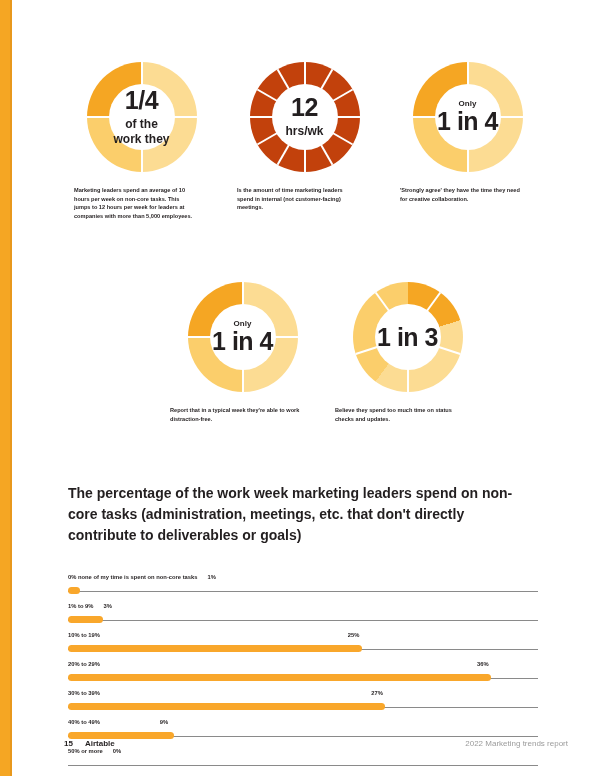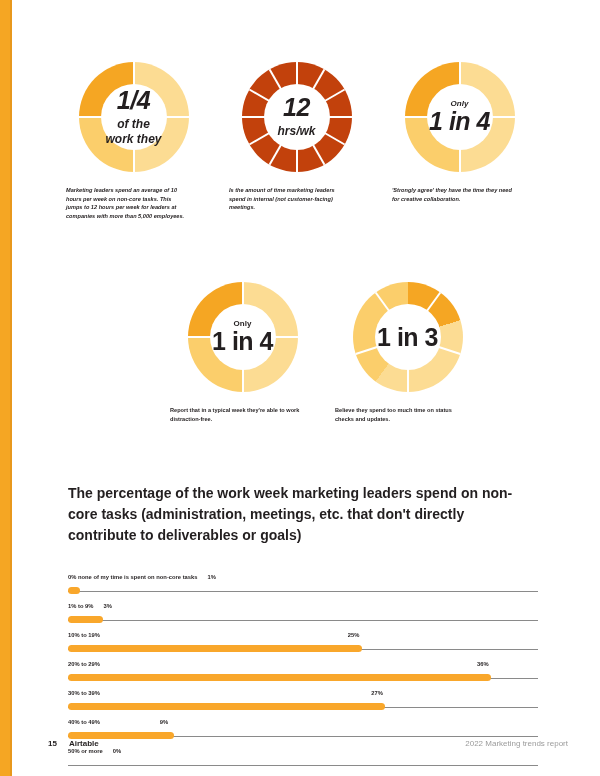--- a/index.html
+++ b/index.html
@@ -18,21 +18,21 @@
     position:absolute;left:0;top:0;width:12px;height:776px;
     background:#F5A623;
   }
   .edge-strip .inner-line{
     position:absolute;right:0;top:0;width:2px;height:100%;
     background:#E8981C;
   }
 
   
   .donut-row{position:absolute;display:flex;}
-  .row-1{left:52px;top:62px;width:490px;font-style:italic;}
+  .row-1{left:60px;top:62px;width:490px;}
   .row-2{left:160px;top:282px;width:330px;}
 
   .stat-block{width:163px;display:flex;flex-direction:column;align-items:center;}
   .row-2 .stat-block{width:165px;}
 
   .donut{
     position:relative;width:110px;height:110px;border-radius:50%;
   }
   .donut .hole{
     position:absolute;left:22px;top:22px;width:66px;height:66px;
@@ -81,21 +81,21 @@
   }
   .bar-fill{
     position:relative;height:7px;border-radius:4px;background:#F9A72B;
   }
 
   
   .footer{
     position:absolute;left:48px;right:32px;bottom:28px;
     display:flex;justify-content:space-between;align-items:center;
   }
-  .footer-left{display:flex;gap:12px;align-items:baseline;}
+  .footer-left{display:flex;gap:12px;align-items:baseline;margin-left:16px;}
   .pg-num{font-size:8px;font-weight:bold;color:#231f20;}
   .brand{font-size:8px;font-weight:bold;color:#231f20;text-align:right;}
   .footer-right{font-size:8px;color:#9b9b9b;}
 </style>
 </head>
 <body>
 
 <div class="page">
 
   <div class="edge-strip">

